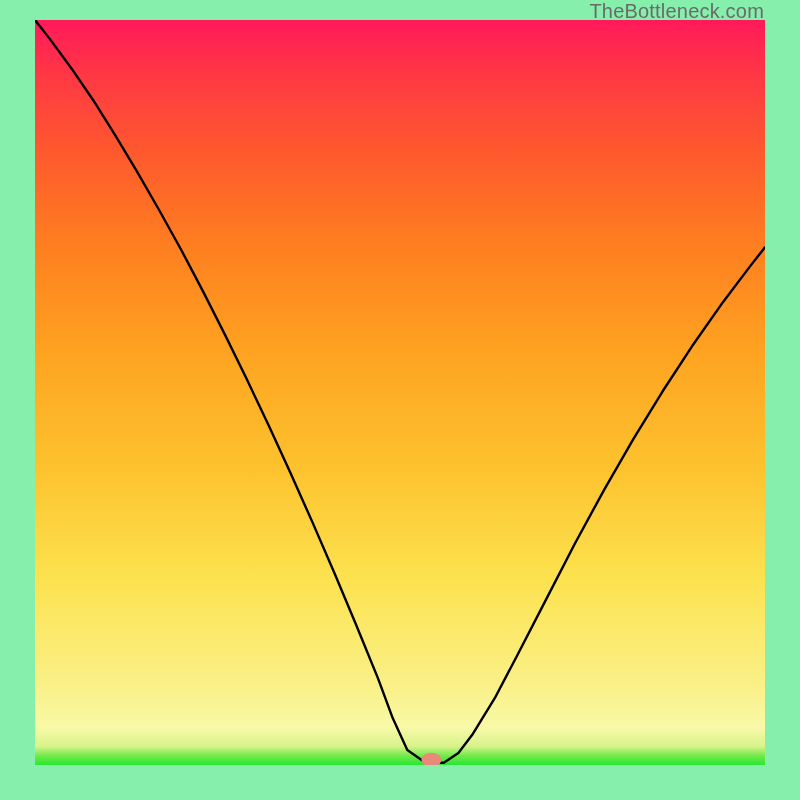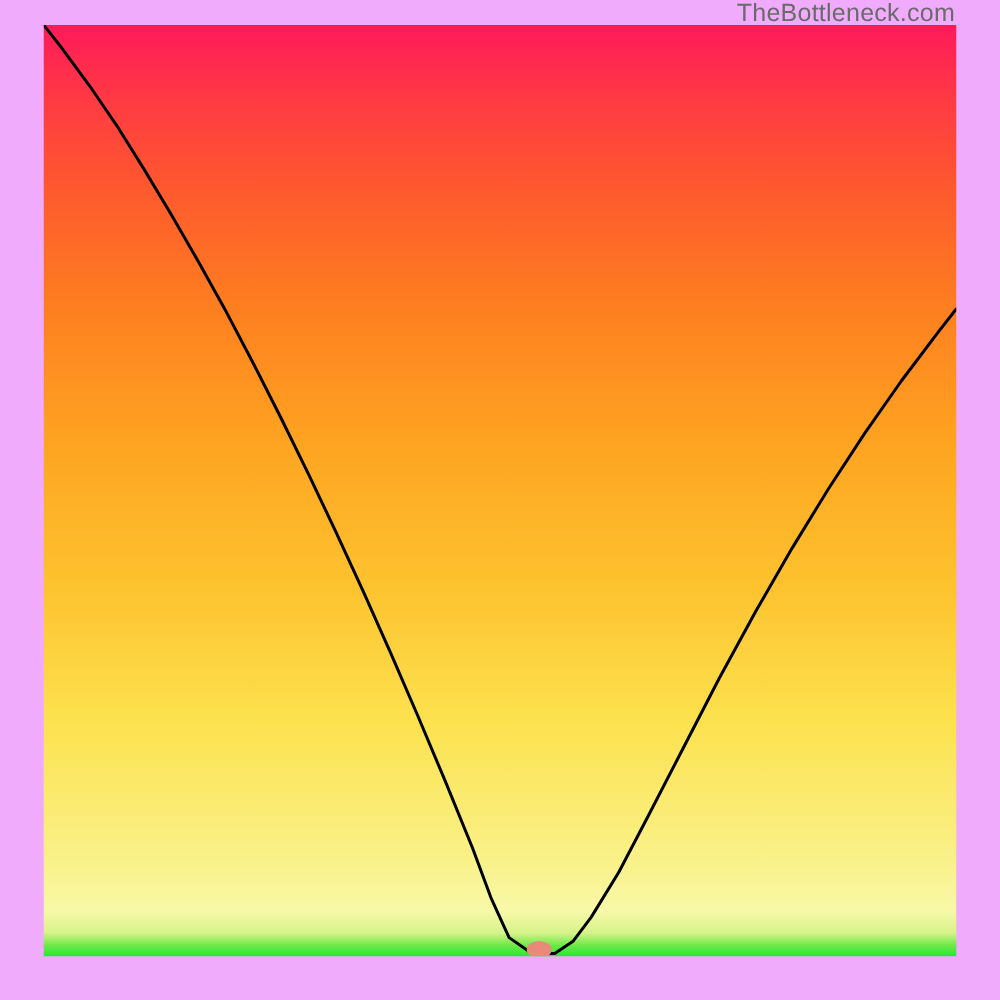--- a/index.html
+++ b/index.html
@@ -8,21 +8,21 @@
     width: 800px;
     height: 800px;
     background: #000000;
     overflow: hidden;
     font-family: Arial, Helvetica, sans-serif;
   }
   .chart-container {
     position: relative;
     width: 800px;
     height: 800px;
-    background: #f0abfc;
+    background: #86efac;
   }
   .plot-area {
     position: absolute;
     left: 35px;
     top: 20px;
     width: 730px;
     height: 745px;
     background: linear-gradient(
       to top,
       #27e833 0%,

